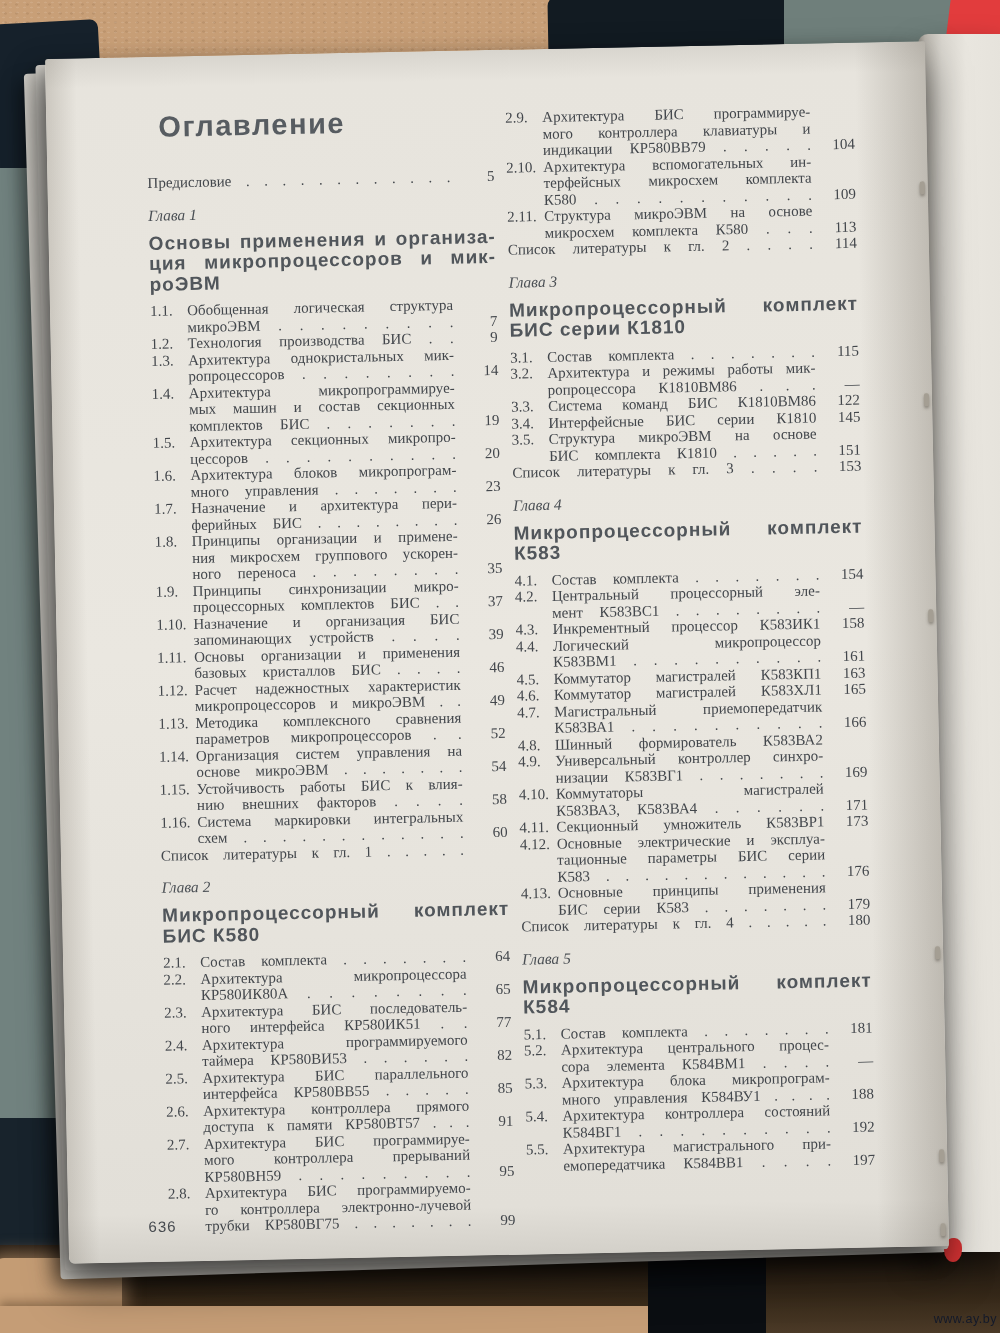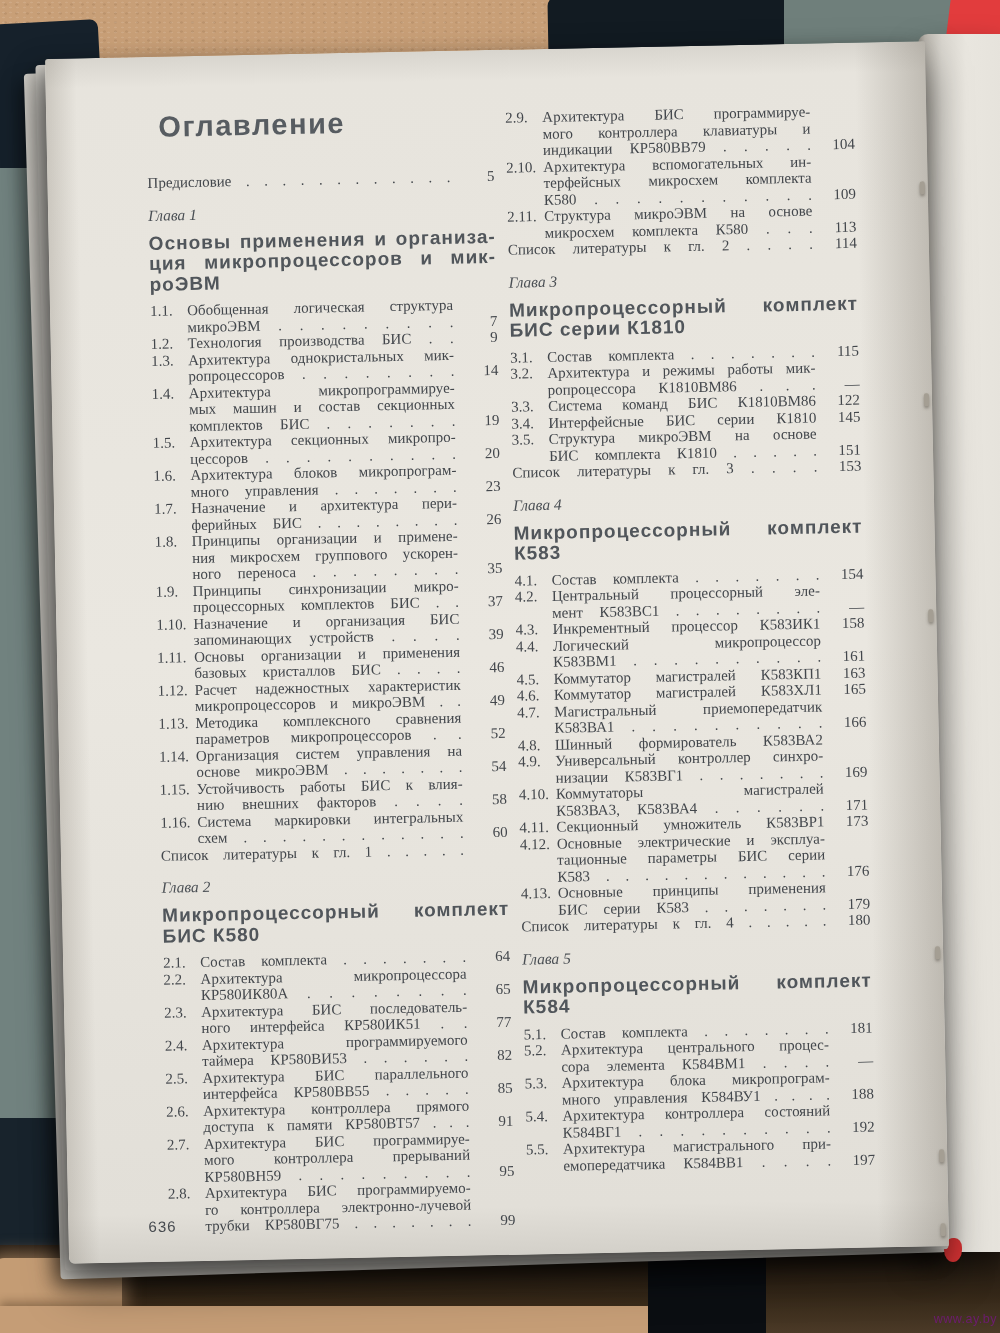--- a/index.html
+++ b/index.html
@@ -53,21 +53,21 @@
   .entry-num{display:inline-block;width:37px;text-indent:0;}
   .entry-page{font:15px/16.5px "Liberation Serif","DejaVu Serif",serif;color:#43474c;align-self:end;text-align:right;}
 
   .chapter-block{margin:15px 0 8px;}
   .chapter-label{font:italic 15.5px/18px "Liberation Serif","DejaVu Serif",serif;color:#4a4f54;margin-bottom:9px;}
   .chapter-heading{margin-bottom:7px;}
   .heading-line{font:700 19px/20.5px "Liberation Sans","DejaVu Sans",sans-serif;letter-spacing:1px;color:#51565b;}
   .heading-line.jl{text-align:justify;text-align-last:justify;}
 
   .watermark{position:absolute;right:3px;bottom:7px;z-index:9;
-    font:12.5px "Liberation Sans","DejaVu Sans",sans-serif;letter-spacing:.5px;color:#701a75;opacity:.92;margin-top:34px;}
+    font:12.5px "Liberation Sans","DejaVu Sans",sans-serif;letter-spacing:.5px;color:#0f172a;opacity:.92;margin-top:34px;}
 </style>
 </head>
 <body>
 
 <div class="patch tex carpet-dark-top"></div>
 <div class="patch tex carpet-teal-top"></div>
 <div class="patch tex carpet-dark-left-top"></div>
 <div class="patch tex carpet-teal-left"></div>
 <div class="patch tex carpet-dark-left-bottom"></div>
 <div class="patch bottom-shadow"></div>

